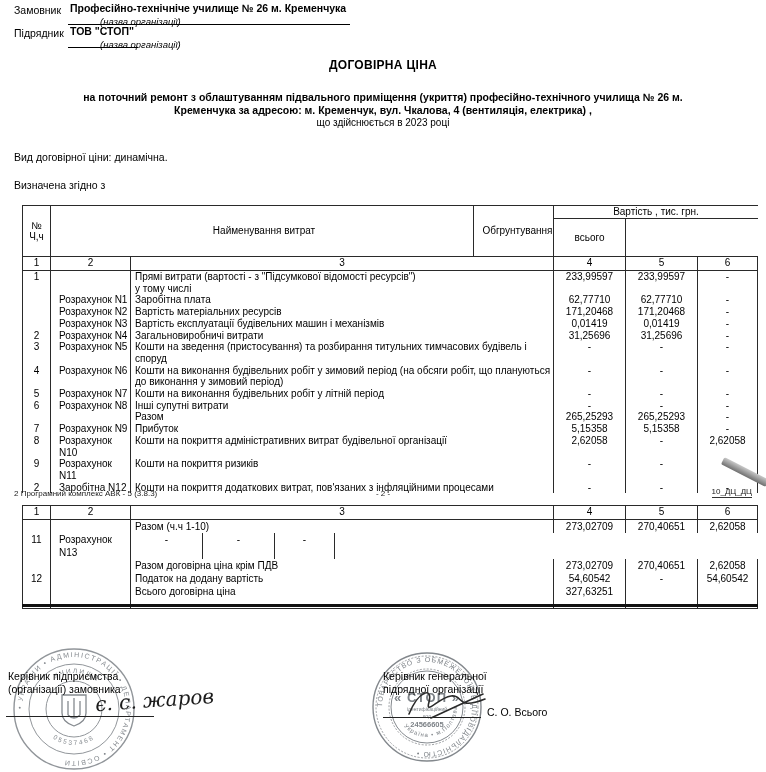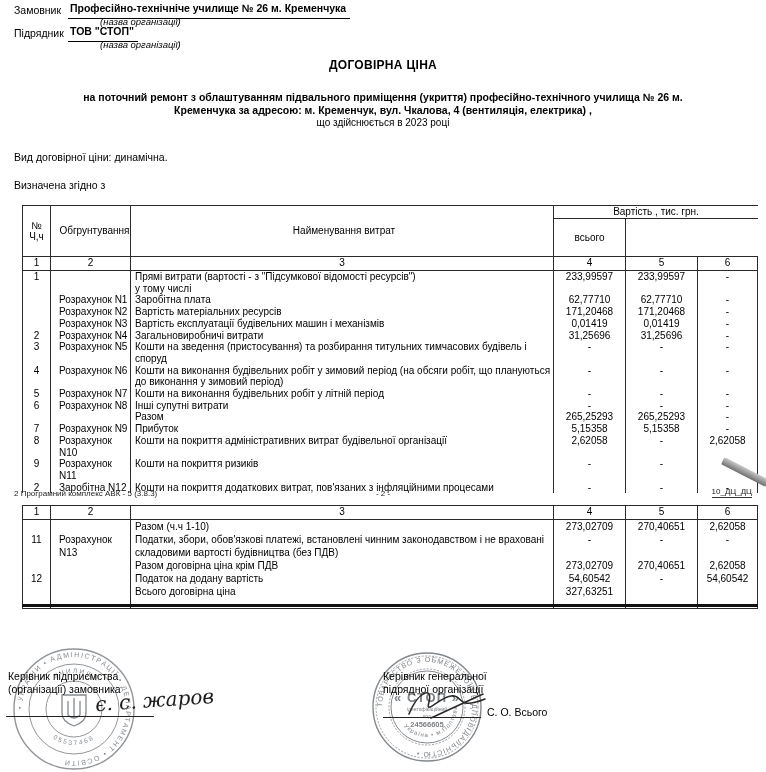--- a/index.html
+++ b/index.html
@@ -1,20 +1,20 @@
 <!DOCTYPE html>
 <html><head>
 <meta charset="utf-8">
 <style>
   html,body{margin:0;padding:0;}
   body{width:766px;height:772px;background:#fff;position:relative;overflow:hidden;
        font-family:"Liberation Sans",sans-serif;color:#000;}
   .abs{position:absolute;}
   .lbl{font-size:10.5px;}
-  .uval{font-size:10.5px;font-weight:bold;border-bottom:1px solid #000;padding:0 4px 4px 2px;}
+  .uval{font-size:10.5px;font-weight:bold;border-bottom:1px solid #000;padding:0 4px 10px 2px;}
   .note{font-size:9.5px;font-style:italic;}
   .title{font-size:12px;font-weight:bold;letter-spacing:.3px;}
   .sub{font-size:10.5px;font-weight:bold;text-align:center;width:766px;line-height:12.5px;}
   .sub3{font-size:10px;font-weight:normal;}
   
   .tbl{position:absolute;left:22px;width:736px;border-left:1px solid #2a2a2a;border-top:1px solid #2a2a2a;font-size:10px;box-sizing:border-box;}
   .tr{display:flex;align-items:stretch;}
   .td{border-right:1px solid #2a2a2a;box-sizing:border-box;padding:0 2px;line-height:11.7px;}
   .t2 .td{line-height:13px;}
   .c1{width:28px;text-align:center;}
@@ -54,22 +54,22 @@
 
 <div class="abs lbl" style="left:14px;top:151px;">Вид договірної ціни:  динамічна.</div>
 <div class="abs lbl" style="left:14px;top:179px;">Визначена згідно з</div>
 
 <div class="tbl" style="top:205px;">
   <div class="tr" style="height:50px;">
     <div class="hc c1" style="flex-direction:column;">
       <span>№</span>
       <span>Ч,ч</span>
     </div>
+    <div class="hc c3">Найменування  витрат</div>
     <div class="hc c2">Обгрунтування</div>
-    <div class="hc c3">Найменування  витрат</div>
     <div style="width:204px;box-sizing:border-box;">
       <div class="hrowline" style="height:13px;line-height:12px;">Вартість , тис. грн.</div>
       <div style="display:flex;height:37px;">
         <div class="hc c4" style="height:37px;">всього</div>
       </div>
     </div>
   </div>
   <div class="numrow" style="border-top:1px solid #2a2a2a;">
     <div class="td c1">1</div>
     <div class="td c2" style="text-align:center;padding:0;">2</div>
@@ -236,21 +236,20 @@
     <div class="td c2"></div>
     <div class="td c3 b">Разом (ч.ч 1-10)</div>
     <div class="td c4">273,02709</div>
     <div class="td c5">270,40651</div>
     <div class="td c6">2,62058</div>
   </div>
 
   <div class="tr">
     <div class="td c1">11</div>
     <div class="td c2">Розрахунок N13</div>
-    <div class="td c3">Податки, збори, обов'язкові платежі, встановлені чинним законодавством і не враховані складовими вартості будівництва (без ПДВ)</div>
     <div class="td c4">-</div>
     <div class="td c5">-</div>
     <div class="td c6">-</div>
   </div>
 
   <div class="tr">
     <div class="td c1"></div>
     <div class="td c2"></div>
     <div class="td c3 b">Разом договірна ціна крім ПДВ</div>
     <div class="td c4">273,02709</div>

